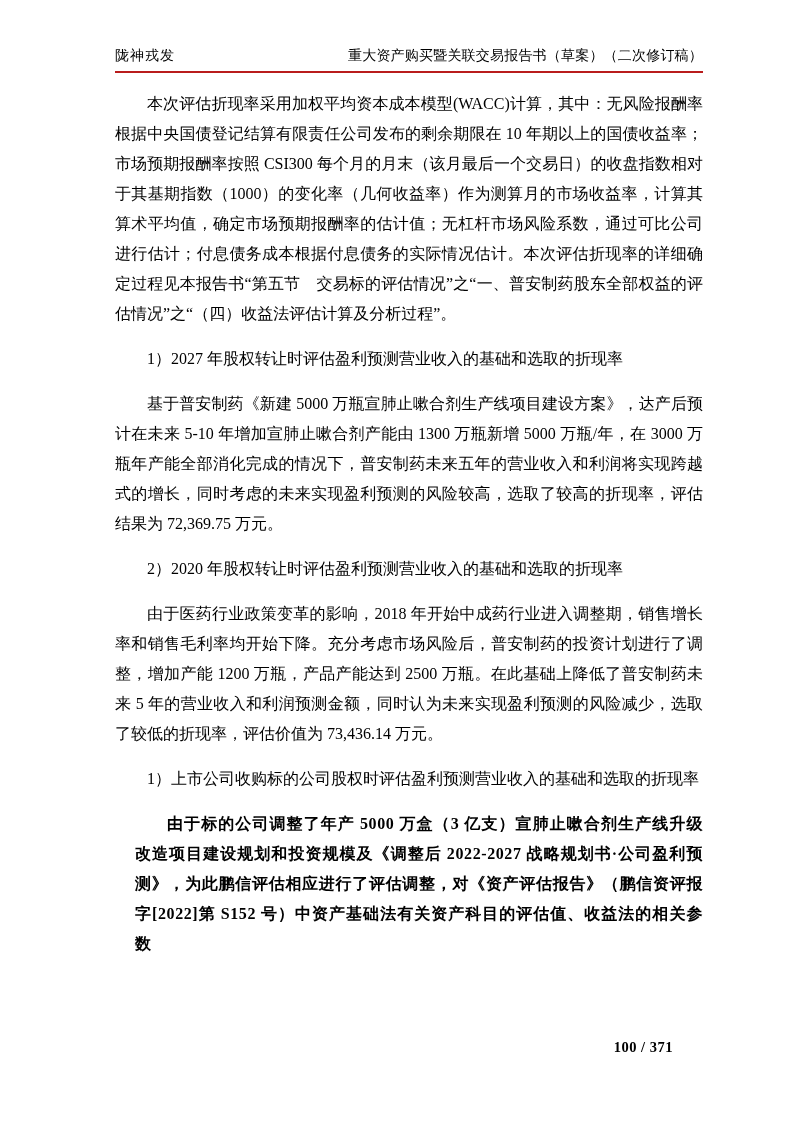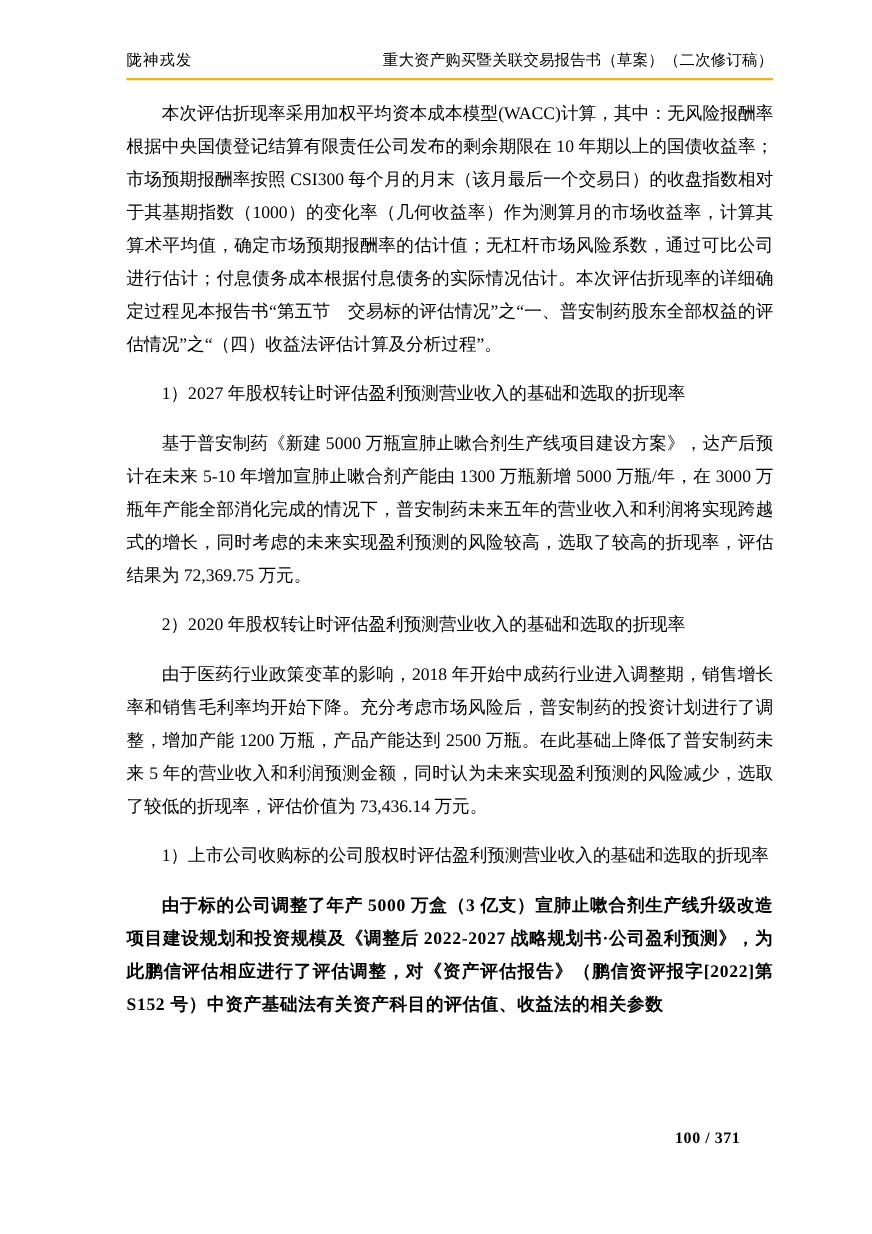--- a/index.html
+++ b/index.html
@@ -17,21 +17,21 @@
     overflow: hidden;
     box-sizing: border-box;
   }
   .page-header {
     display: flex;
     justify-content: space-between;
     align-items: flex-end;
     margin: 0 90px 0 115px;
     padding-top: 46px;
     padding-bottom: 5px;
-    border-bottom: 2px solid #eab308;
+    border-bottom: 2px solid #b91c1c;
     font-size: 14px;
     line-height: 20px;
     white-space: nowrap;
   }
   .page-header .hdr-left { letter-spacing: 1px; }
   .page-header .hdr-right { letter-spacing: 0.2px; }
   .page-body {
     margin: 16px 90px 0 115px;
     font-size: 16px;
     line-height: 30px;
@@ -39,25 +39,26 @@
   }
   .para {
     margin: 15px 0;
     text-indent: 2em;
   }
   .para:first-child { margin-top: 0; }
   .para.heading { }
   .para.body-bold {
     font-weight: 700;
     letter-spacing: 0.6px;
+    margin-left: 20px;
   }
   .page-footer {
     position: absolute;
     right: 120px;
-    bottom: 78px;
+    bottom: 66px;
     font-size: 14.5px;
     font-weight: 700;
     letter-spacing: 0.5px;
   }
 </style>
 </head>
 <body>
 
 <div class="page">
 

